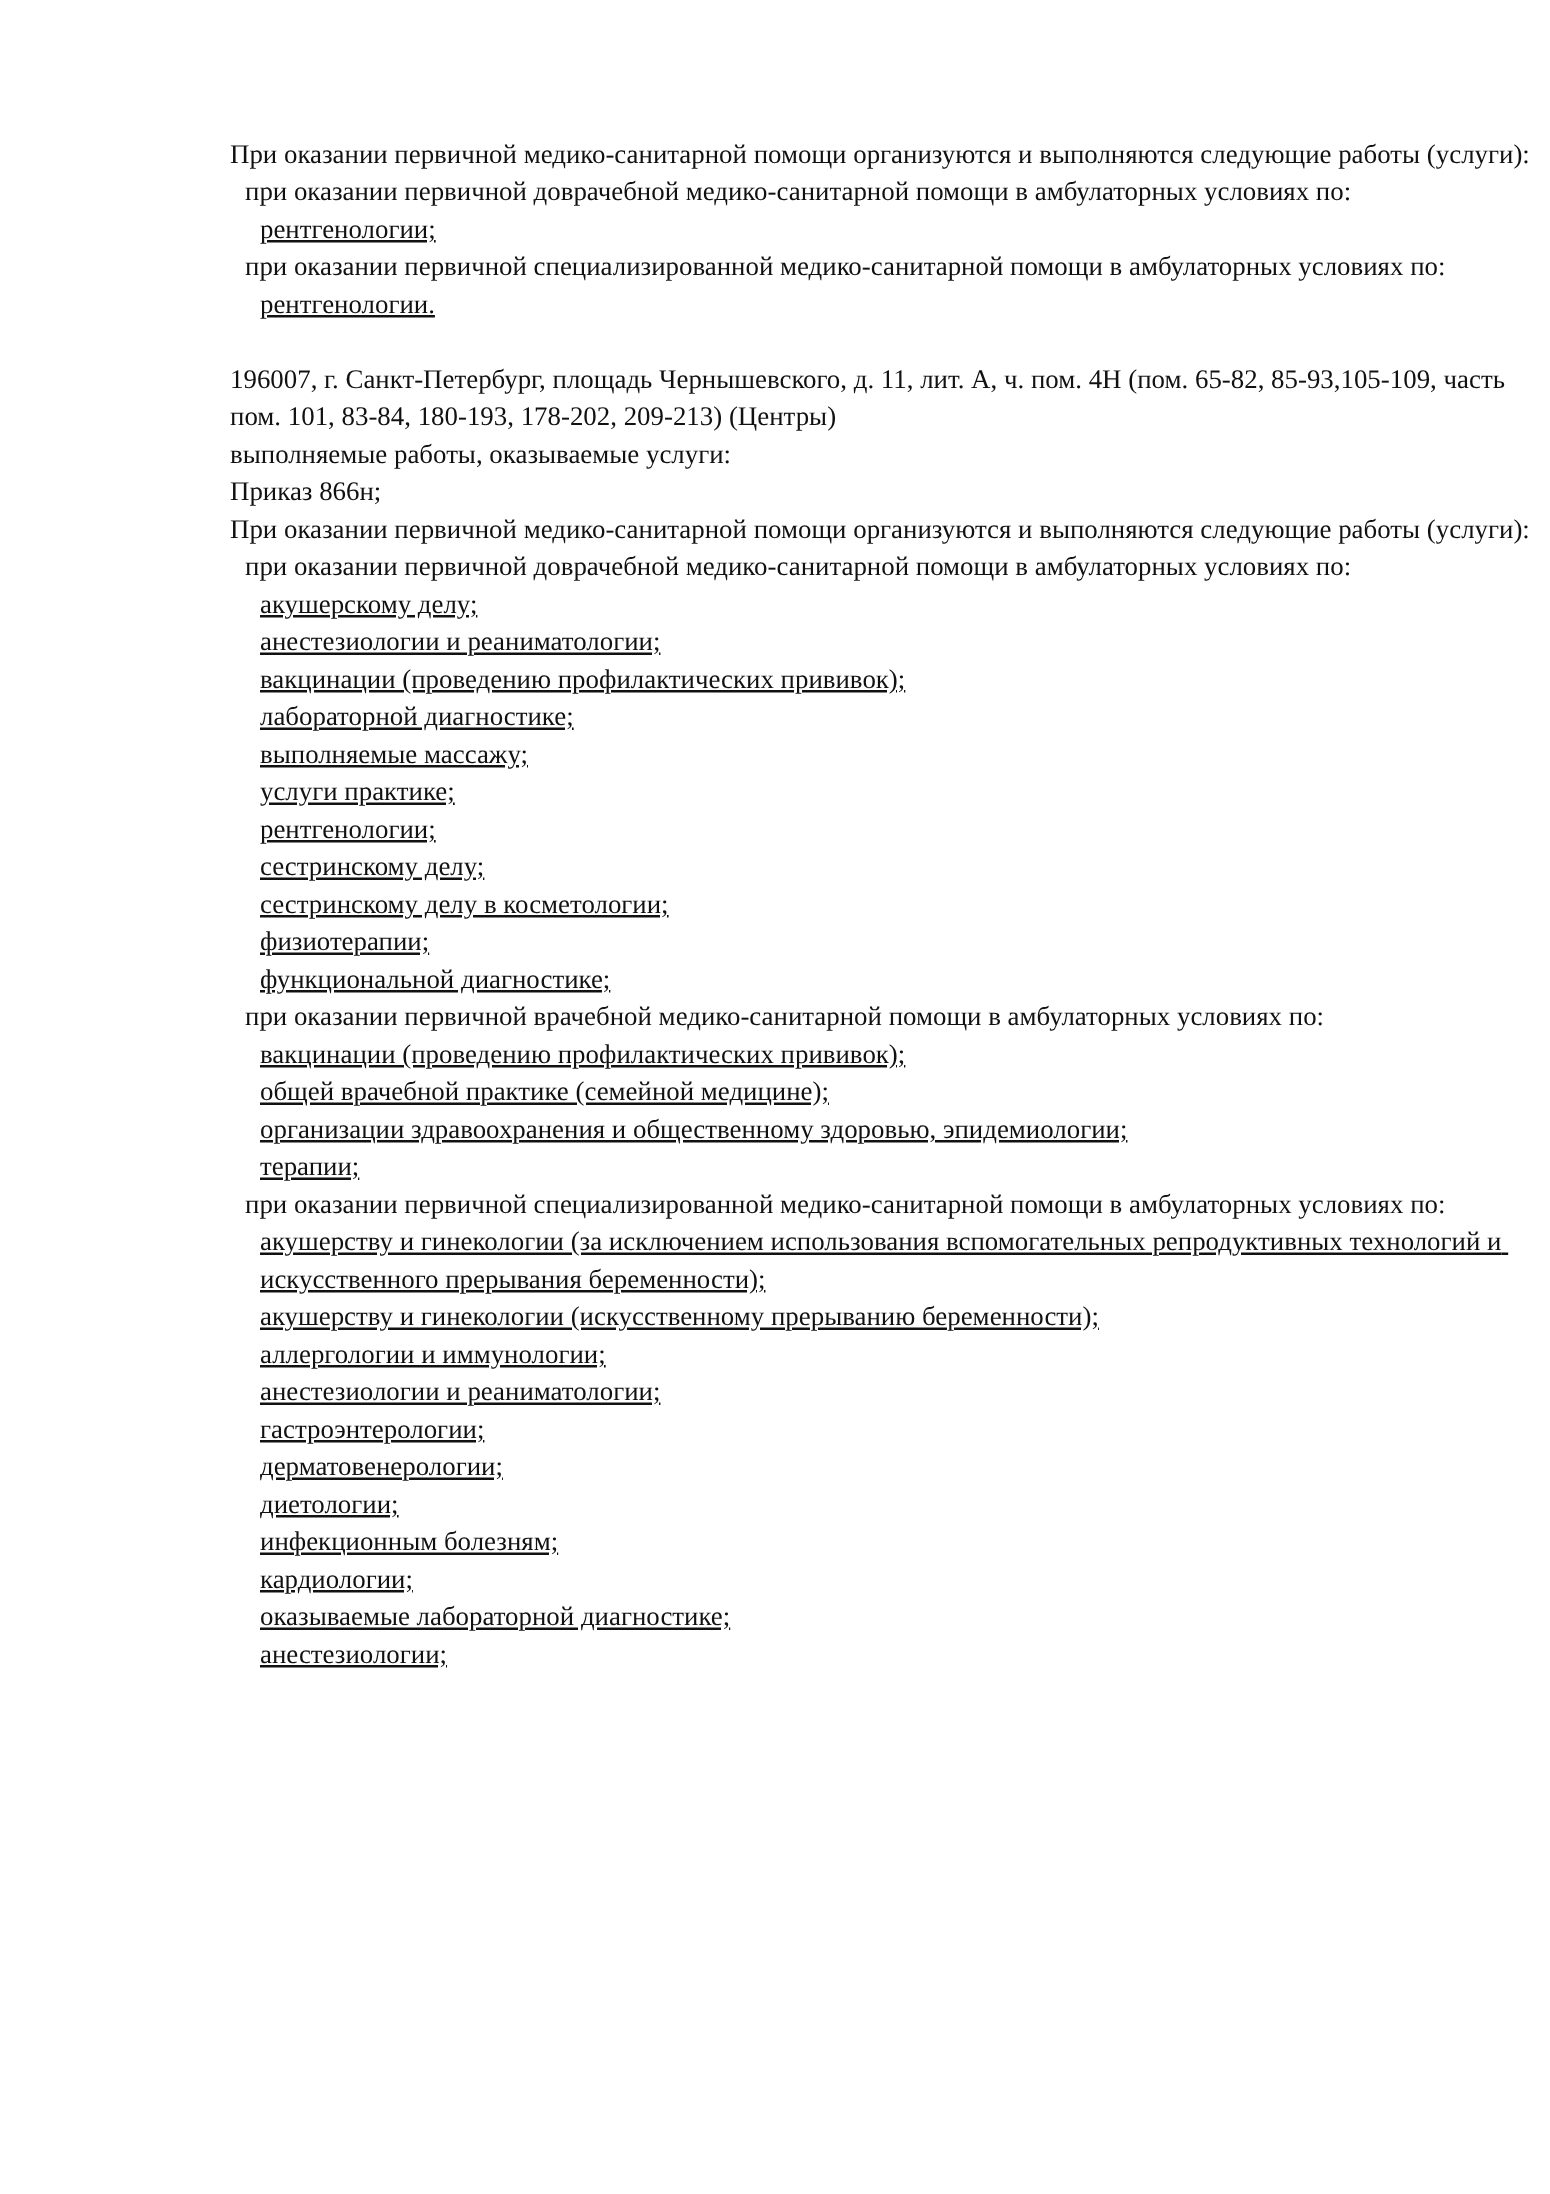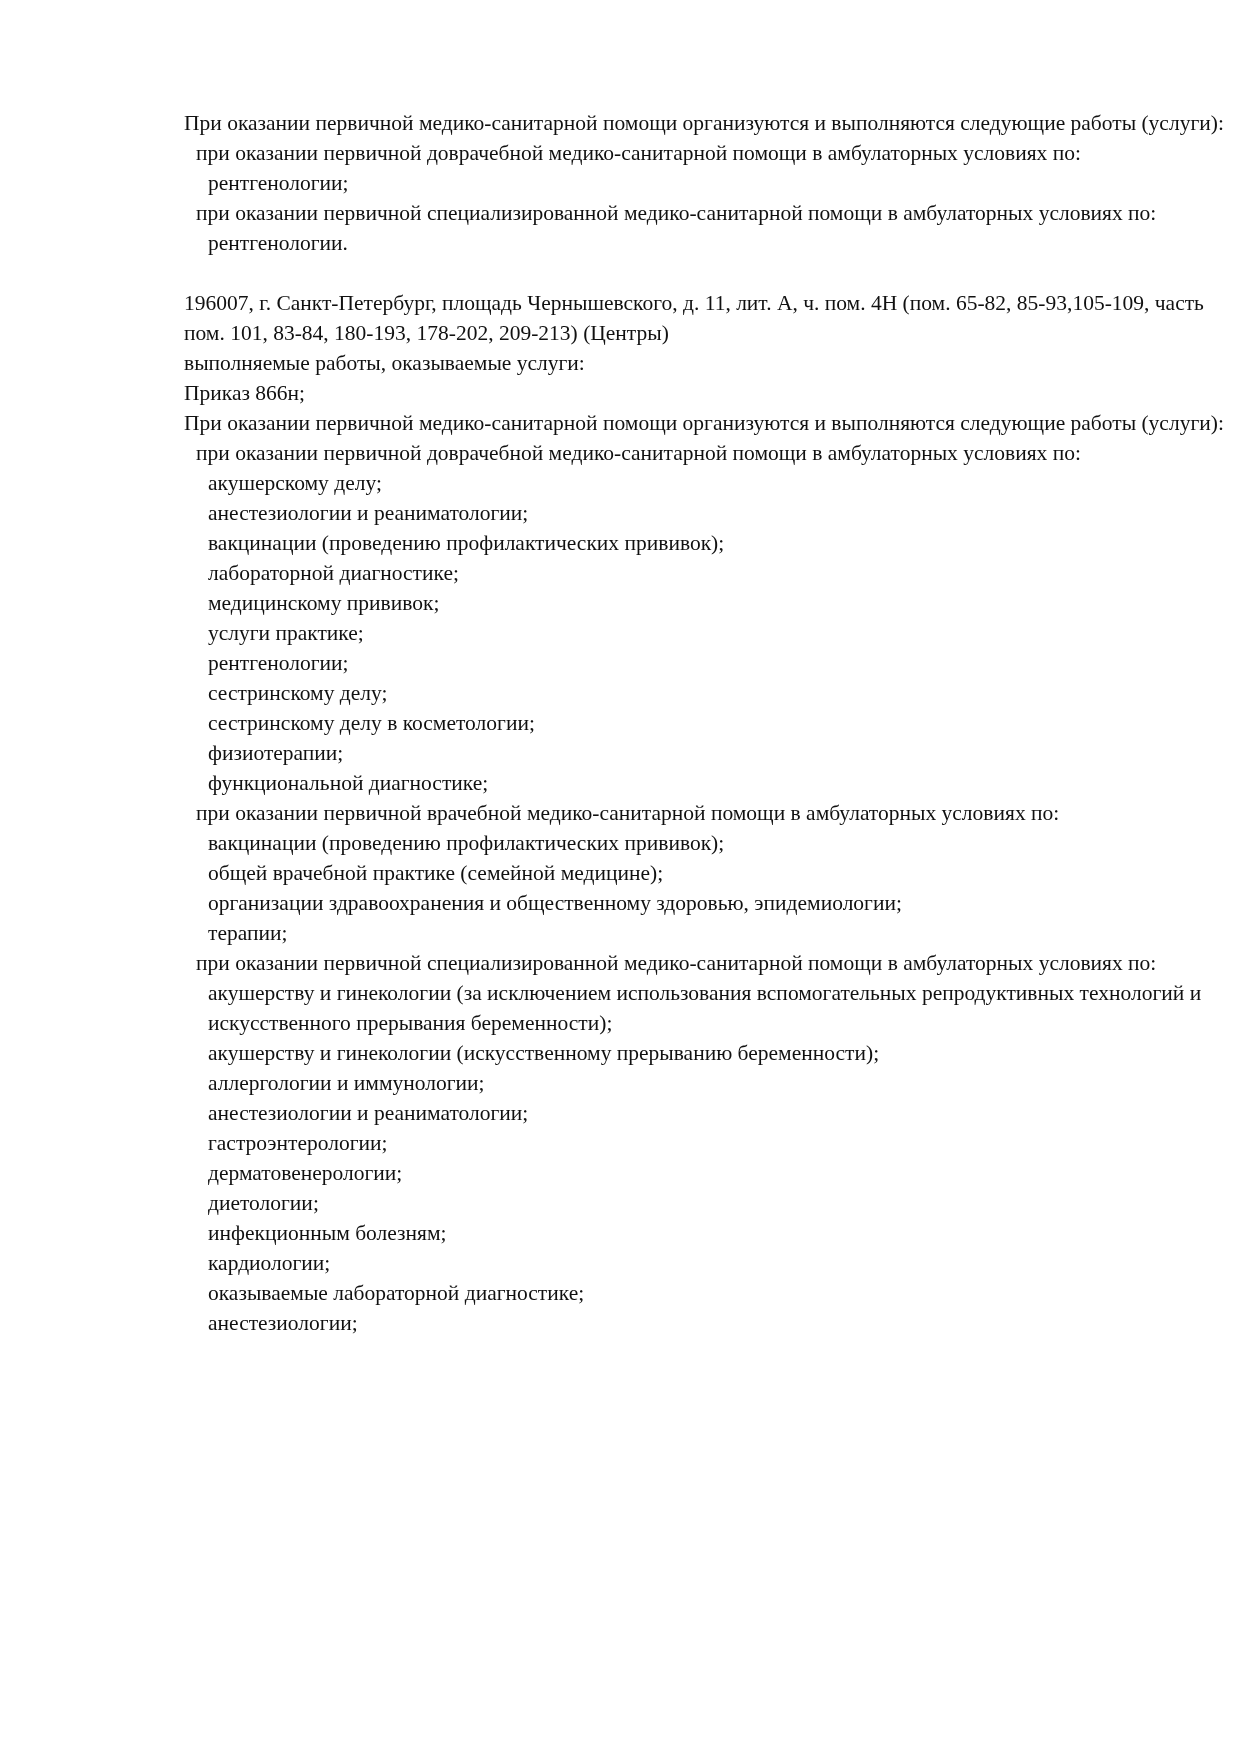--- a/index.html
+++ b/index.html
@@ -5,21 +5,21 @@
   html, body { margin: 0; padding: 0; background: #ffffff; }
   body { width: 1240px; height: 1755px; position: relative; overflow: hidden; }
   .page {
     position: absolute; left: 148px; top: 108px; width: 1040px;
     font-family: "Liberation Serif", serif; font-size: 21.5px; color: #111;
     line-height: 30px;
     margin-left: 36px;
   }
   .line { white-space: pre-wrap; }
   .ind1 { padding-left: 12px; }
-  .ind2 { padding-left: 24px; }
+  .ind2 { padding-left: 24px; text-decoration: underline; }
   .gap { height: 30px; }
 </style>
 </head>
 <body>
 
 <div class="page" id="page">
     <div>
       <div class="line ind0">При оказании первичной медико-санитарной помощи организуются и выполняются следующие работы (услуги):</div>
       <div class="line ind1">при оказании первичной доврачебной медико-санитарной помощи в амбулаторных условиях по:</div>
       <div class="line ind2">рентгенологии;</div>
@@ -30,21 +30,21 @@
     <div>
       <div class="line ind0">196007, г. Санкт-Петербург, площадь Чернышевского, д. 11, лит. А, ч. пом. 4Н (пом. 65-82, 85-93,105-109, часть пом. 101, 83-84, 180-193, 178-202, 209-213) (Центры)</div>
       <div class="line ind0">выполняемые работы, оказываемые услуги:</div>
       <div class="line ind0">Приказ 866н;</div>
       <div class="line ind0">При оказании первичной медико-санитарной помощи организуются и выполняются следующие работы (услуги):</div>
       <div class="line ind1">при оказании первичной доврачебной медико-санитарной помощи в амбулаторных условиях по:</div>
       <div class="line ind2">акушерскому делу;</div>
       <div class="line ind2">анестезиологии и реаниматологии;</div>
       <div class="line ind2">вакцинации (проведению профилактических прививок);</div>
       <div class="line ind2">лабораторной диагностике;</div>
-      <div class="line ind2">медицинскому прививок;</div>
+      <div class="line ind2">выполняемые массажу;</div>
       <div class="line ind2">услуги практике;</div>
       <div class="line ind2">рентгенологии;</div>
       <div class="line ind2">сестринскому делу;</div>
       <div class="line ind2">сестринскому делу в косметологии;</div>
       <div class="line ind2">физиотерапии;</div>
       <div class="line ind2">функциональной диагностике;</div>
       <div class="line ind1">при оказании первичной врачебной медико-санитарной помощи в амбулаторных условиях по:</div>
       <div class="line ind2">вакцинации (проведению профилактических прививок);</div>
       <div class="line ind2">общей врачебной практике (семейной медицине);</div>
       <div class="line ind2">организации здравоохранения и общественному здоровью, эпидемиологии;</div>

